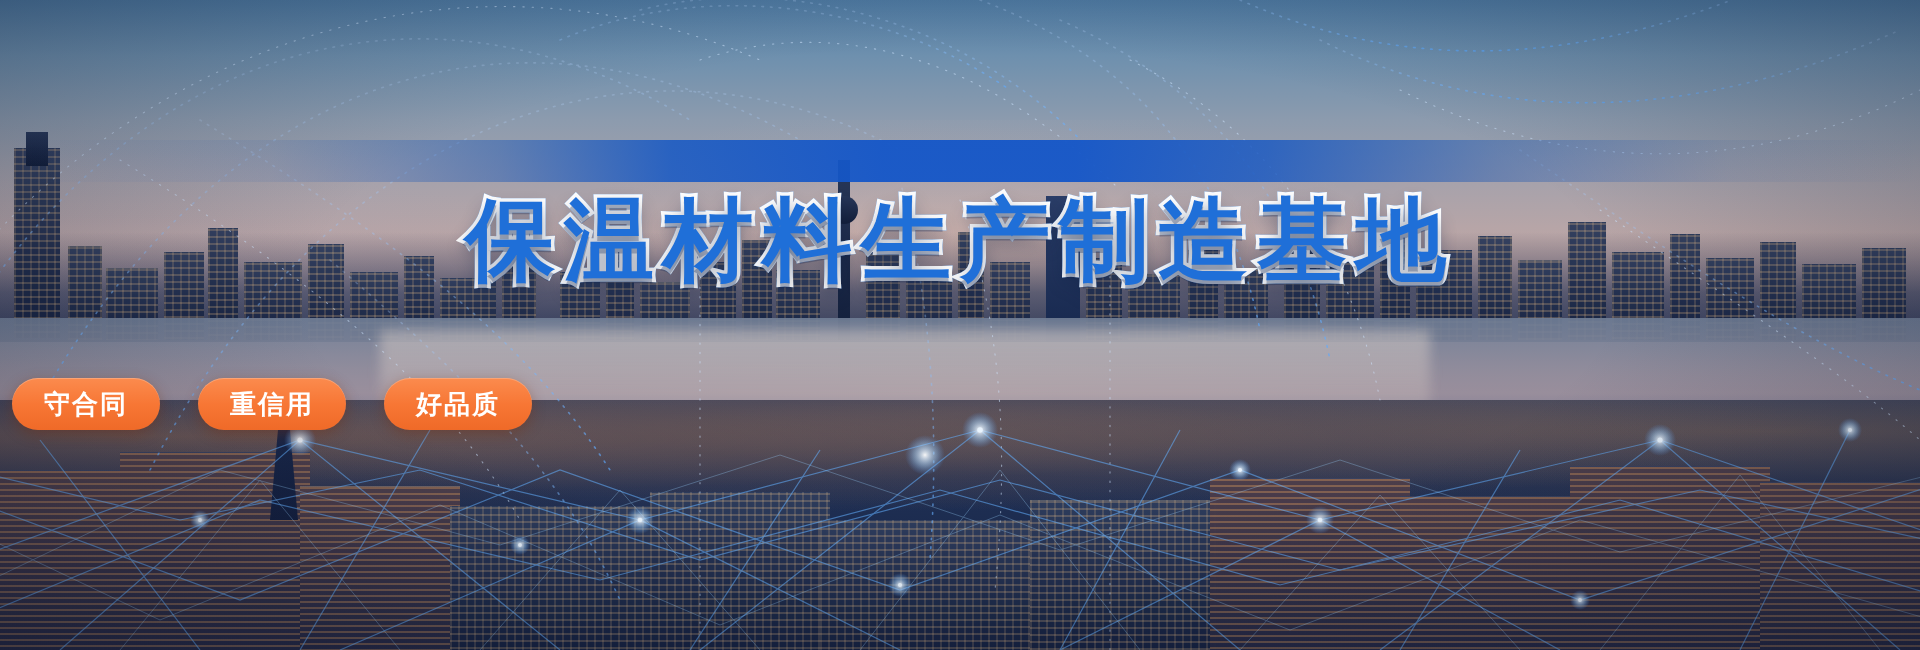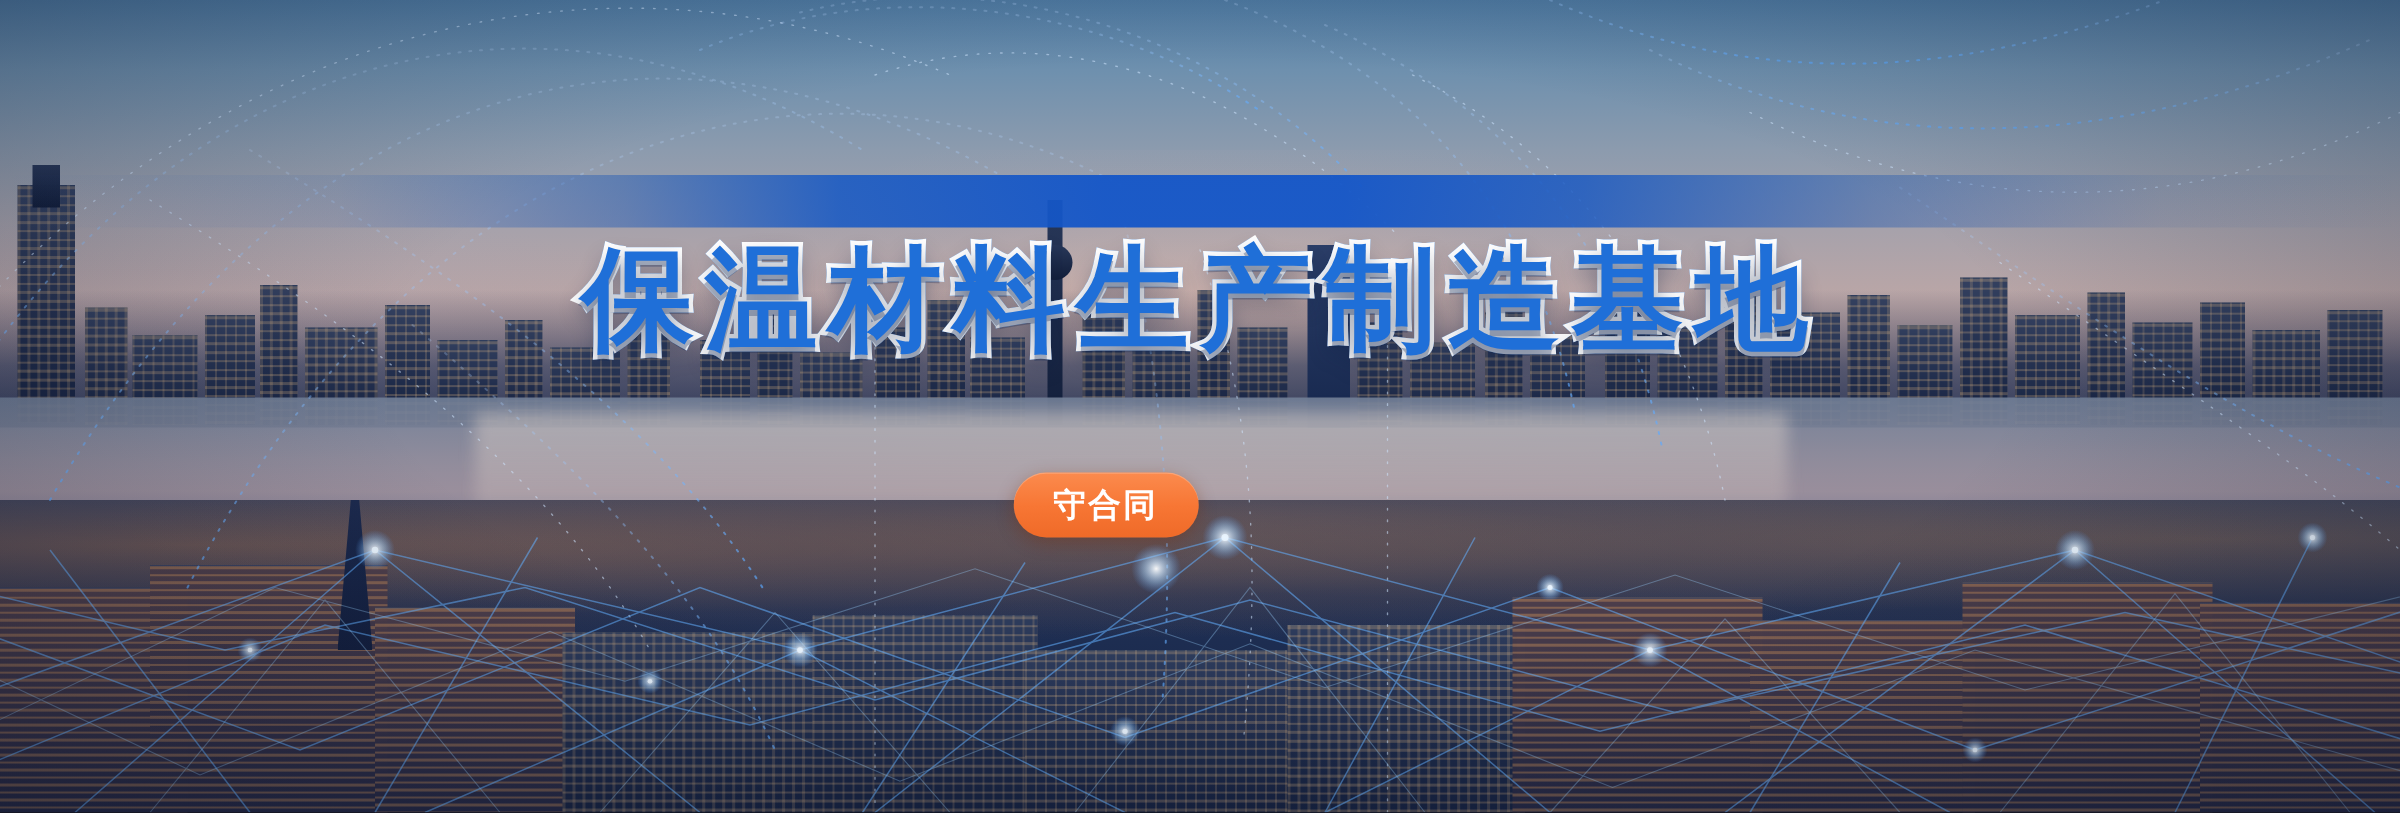--- a/index.html
+++ b/index.html
@@ -202,21 +202,20 @@
     background: linear-gradient(180deg, #3b8ae8 0%, #2277dd 45%, #0f5fc4 100%);
     -webkit-background-clip: text;
     background-clip: text;
   }
 
   .pills {
     position: absolute;
     left: 0; top: 378px;
     width: 1757px;
     display: flex;
-    justify-content: center;
     gap: 38px;
     padding-left: 12px;
   }
   .pill {
     min-width: 148px;
     height: 52px;
     padding: 0 30px;
     border-radius: 26px;
     background: linear-gradient(180deg, #fb8b4e 0%, #f77634 52%, #ef6a28 100%);
     color: #ffffff;
@@ -417,16 +416,22 @@
     <div class="company-bar"></div>
 
     <div class="headline">
       <span class="headline-inner">保温材料生产制造基地</span>
     </div>
 
     <div class="pills">
       <div class="pill">
         <span>守合同</span>
       </div>
+      <div class="pill">
+        <span>重信用</span>
+      </div>
+      <div class="pill">
+        <span>好品质</span>
+      </div>
     </div>
 
   </div>
 </div>
 
 </body></html>

